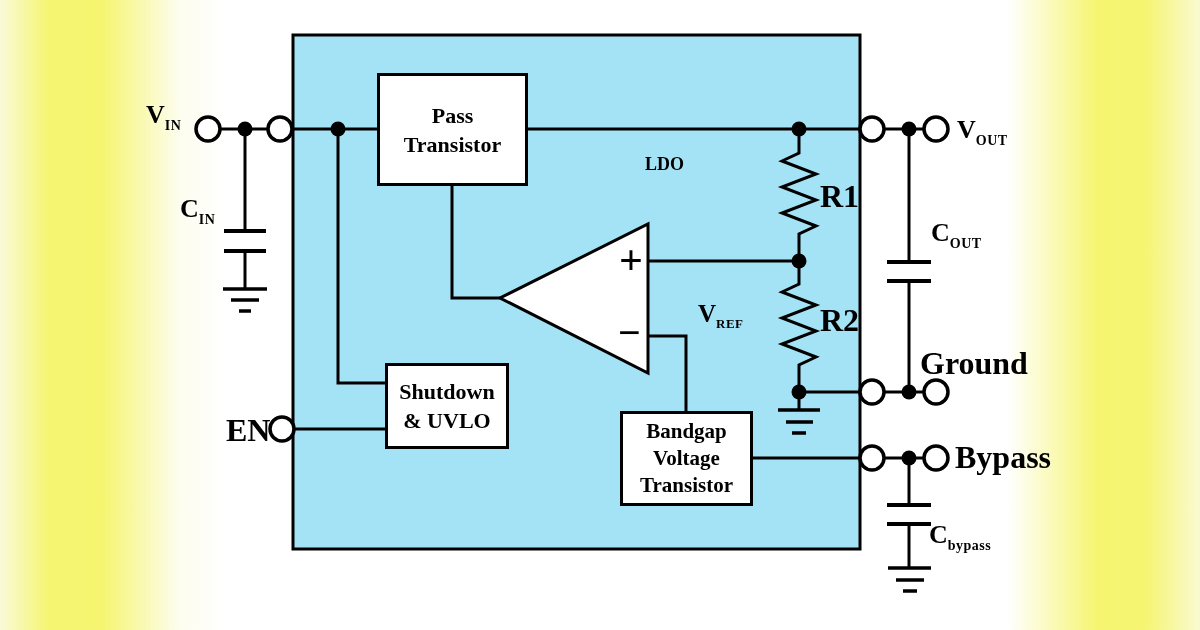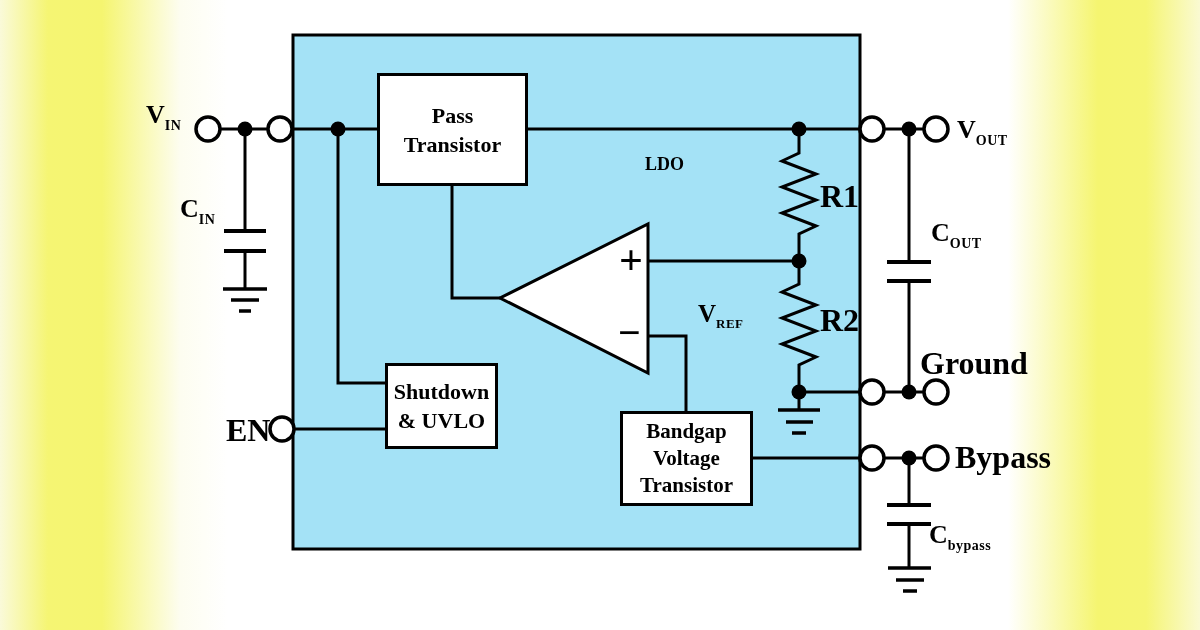--- a/index.html
+++ b/index.html
@@ -97,21 +97,21 @@
     <circle class="term" cx="936" cy="392" r="12"></circle>
     <circle class="term" cx="872" cy="458" r="12"></circle>
     <circle class="term" cx="936" cy="458" r="12"></circle>
   </svg>
 
   <div class="block" style="left:377px;top:73px;width:151px;height:113px">
     <div>Pass</div>
     <div>Transistor</div>
   </div>
 
-  <div class="block" style="left:385px;top:363px;width:113px;height:86px">
+  <div class="block" style="left:385px;top:363px;width:124px;height:86px">
     <div>Shutdown</div>
     <div>&amp; UVLO</div>
   </div>
 
   <div class="block sm" style="left:620px;top:411px;width:133px;height:95px">
     <div>Bandgap</div>
     <div>Voltage</div>
     <div>Transistor</div>
   </div>
 

